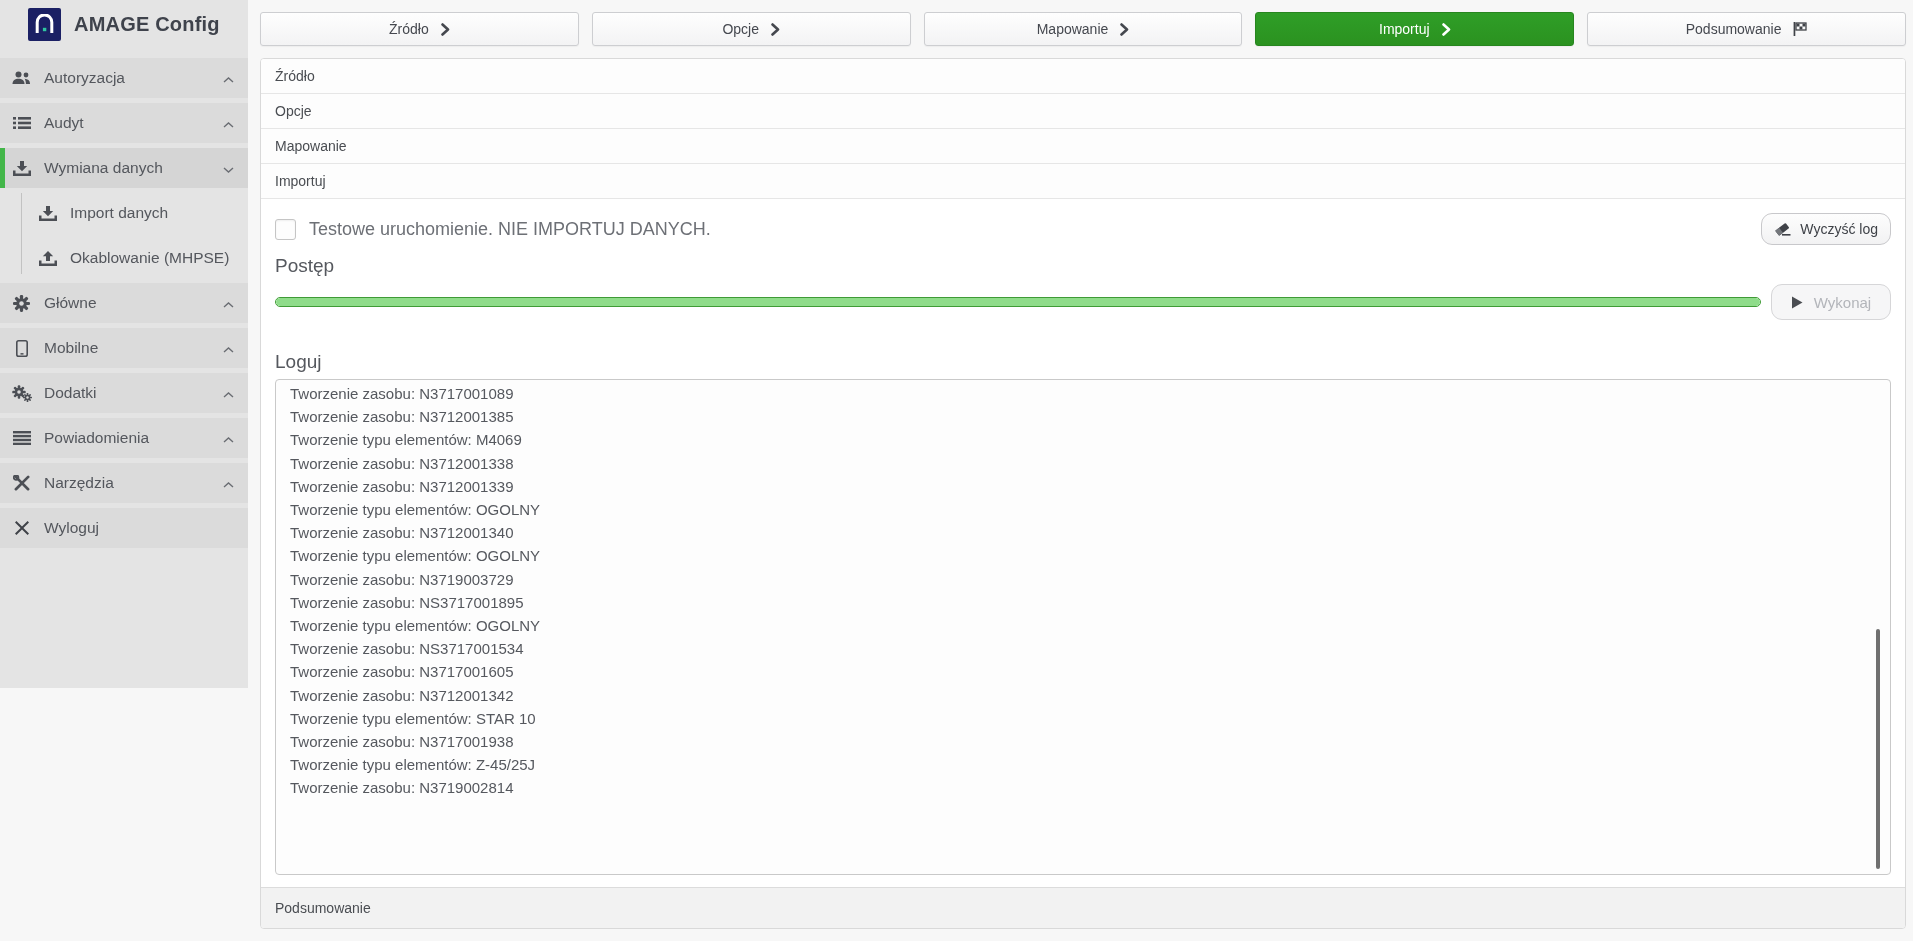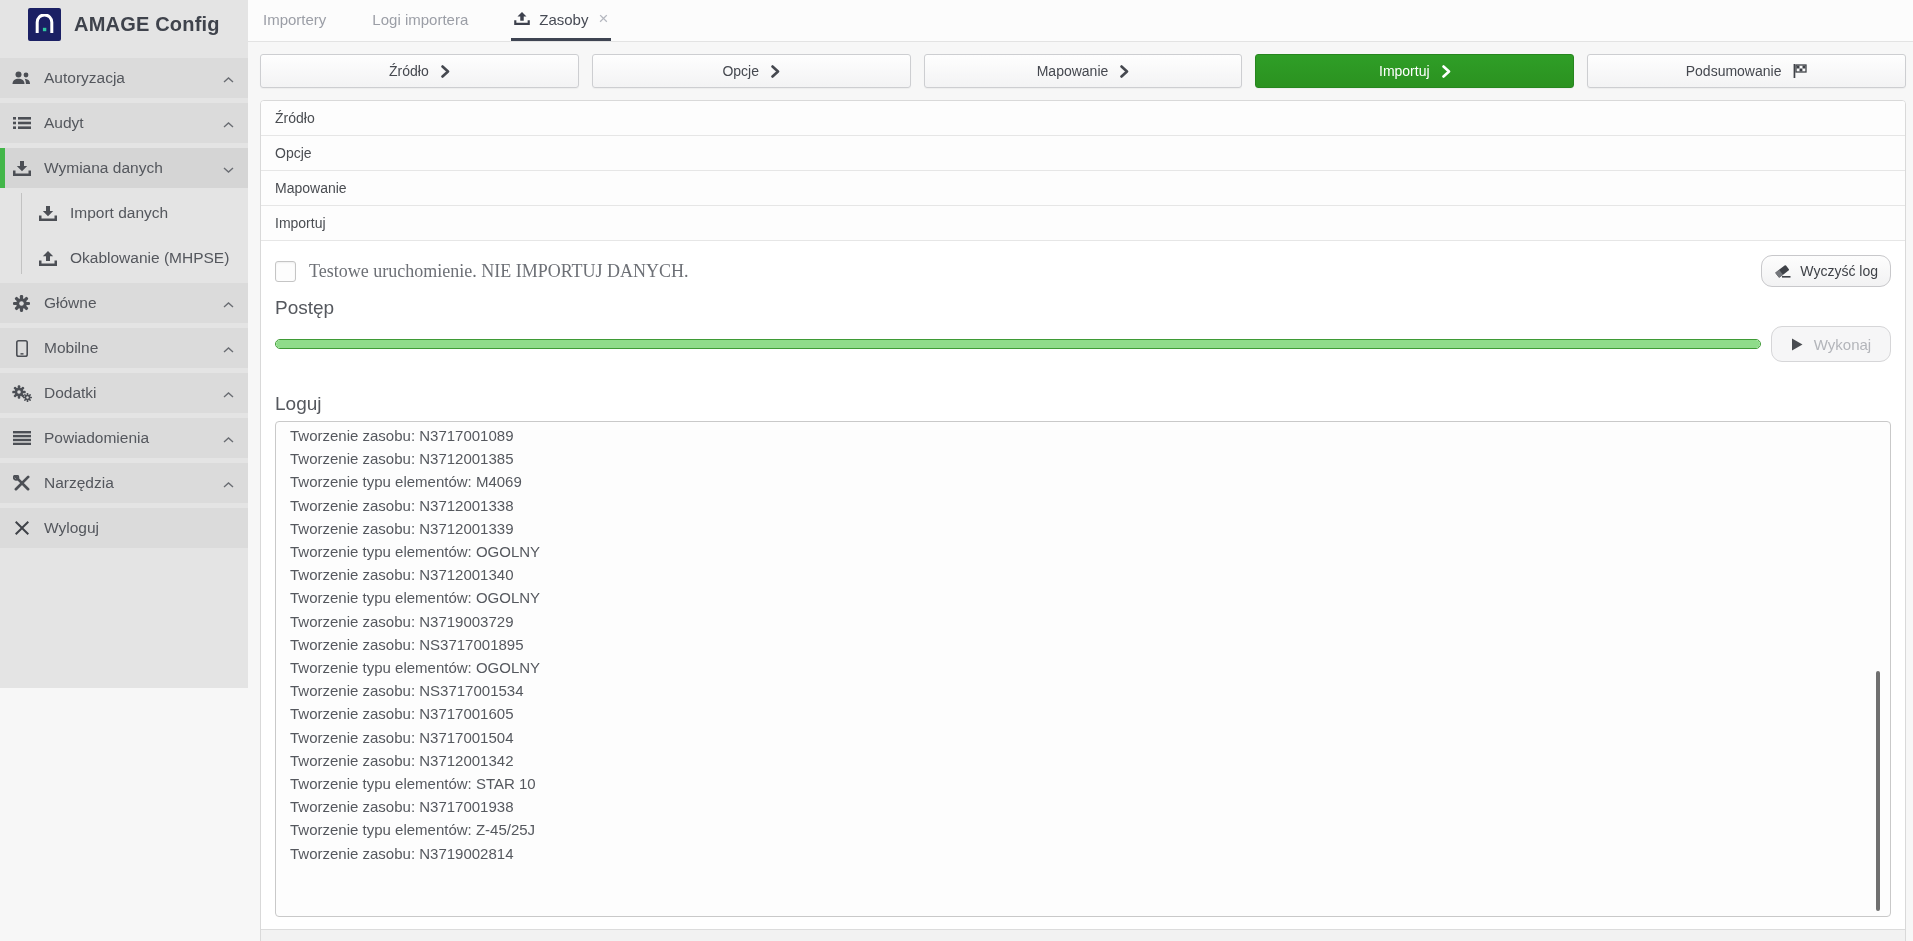--- a/index.html
+++ b/index.html
@@ -40,21 +40,21 @@
          display:flex;align-items:center;justify-content:center;gap:12px;
          font-size:14px;color:#45484f;cursor:pointer;box-shadow:0 1px 1px rgba(0,0,0,.04);}
   .wstep.primary{background:linear-gradient(var(--accent-green,#2f9e27),#2b9220);
                  border-color:var(--accent-green-dark,#27861f);color:#fff;}
   
   .accordion{border:1px solid #d9d9d9;border-radius:4px;background:#fff;overflow:hidden;}
   .acc-h{height:34px;display:flex;align-items:center;padding-left:14px;font-size:14px;
          color:#4a4d52;border-bottom:1px solid #e6e6e6;background:#fdfdfd;cursor:pointer;}
   .acc-body{padding:14px 14px 12px;background:#fff;}
   .row-top{display:flex;justify-content:space-between;align-items:center;margin-bottom:10px;}
-  .chk-wrap{display:flex;align-items:flex-end;gap:13px;font-family:Liberation Serif, serif;}
+  .chk-wrap{display:flex;align-items:flex-end;gap:13px;}
   .chk{width:19px;height:19px;border:1px solid #c5c5c5;border-radius:3px;background:#fdfdfd;
        box-shadow:inset 0 1px 2px rgba(0,0,0,.06);cursor:pointer;}
   .chk-label{font-size:18px;color:#6d7076;}
   .btn{border:1px solid #c8c8cb;border-radius:11px;background:linear-gradient(#fdfdfd,#f2f2f3);
        font-size:14px;color:#3f4248;display:flex;align-items:center;cursor:pointer;}
   .clear-btn{height:30px;padding:0 12px;gap:9px;}
   .plabel{font-size:19px;color:#55585e;margin:2px 0 7px;}
   .progress-row{display:flex;align-items:center;}
   .ptrack{flex:1;height:8px;border:1px solid var(--progress-border,#3f9b36);border-radius:5px;
           background:#fff;overflow:hidden;}
@@ -262,38 +262,20 @@
         </svg>
       </span>
       <span class="lbl">Wyloguj</span>
     </div>
 
   </div>
 </div>
 
 <div class="main">
 
-  <div class="tabbar">
-    <div class="tab">
-      <span>Importery</span>
-    </div>
-    <div class="tab">
-      <span>Logi importera</span>
-    </div>
-    <div class="tab active">
-      <span>
-        <svg width="16" height="13" viewBox="0 0 18 15" fill="#3d414d">
-          <path d="M9 0 L14.2 5.2 H11 V10 H7 V5.2 H3.8 Z"></path>
-          <path d="M0 9.5 V15 H18 V9.5 H15.5 V12.5 H2.5 V9.5 Z"></path>
-        </svg>
-      </span>
-      <span>Zasoby</span>
-      <span class="close">×</span>
-    </div>
-  </div>
 
   <div class="content">
 
     <div class="wizard">
       <div class="wstep">
         <span>Źródło</span>
         <svg width="9" height="13" viewBox="0 0 9 13">
             <polyline points="1.5,1.5 7,6.5 1.5,11.5" fill="none" stroke="currentColor" stroke-width="2.6" stroke-linecap="round" stroke-linejoin="round"></polyline>
           </svg>
       </div>
@@ -381,21 +363,20 @@
             <div class="log-line">Tworzenie zasobu: N3712001338</div>
             <div class="log-line">Tworzenie zasobu: N3712001339</div>
             <div class="log-line">Tworzenie typu elementów: OGOLNY</div>
             <div class="log-line">Tworzenie zasobu: N3712001340</div>
             <div class="log-line">Tworzenie typu elementów: OGOLNY</div>
             <div class="log-line">Tworzenie zasobu: N3719003729</div>
             <div class="log-line">Tworzenie zasobu: NS3717001895</div>
             <div class="log-line">Tworzenie typu elementów: OGOLNY</div>
             <div class="log-line">Tworzenie zasobu: NS3717001534</div>
             <div class="log-line">Tworzenie zasobu: N3717001605</div>
-            <div class="log-line">Tworzenie zasobu: N3717001504</div>
             <div class="log-line">Tworzenie zasobu: N3712001342</div>
             <div class="log-line">Tworzenie typu elementów: STAR 10</div>
             <div class="log-line">Tworzenie zasobu: N3717001938</div>
             <div class="log-line">Tworzenie typu elementów: Z-45/25J</div>
             <div class="log-line">Tworzenie zasobu: N3719002814</div>
           </div>
       </div>
 
       <div class="acc-f">
         <span>Podsumowanie</span>

